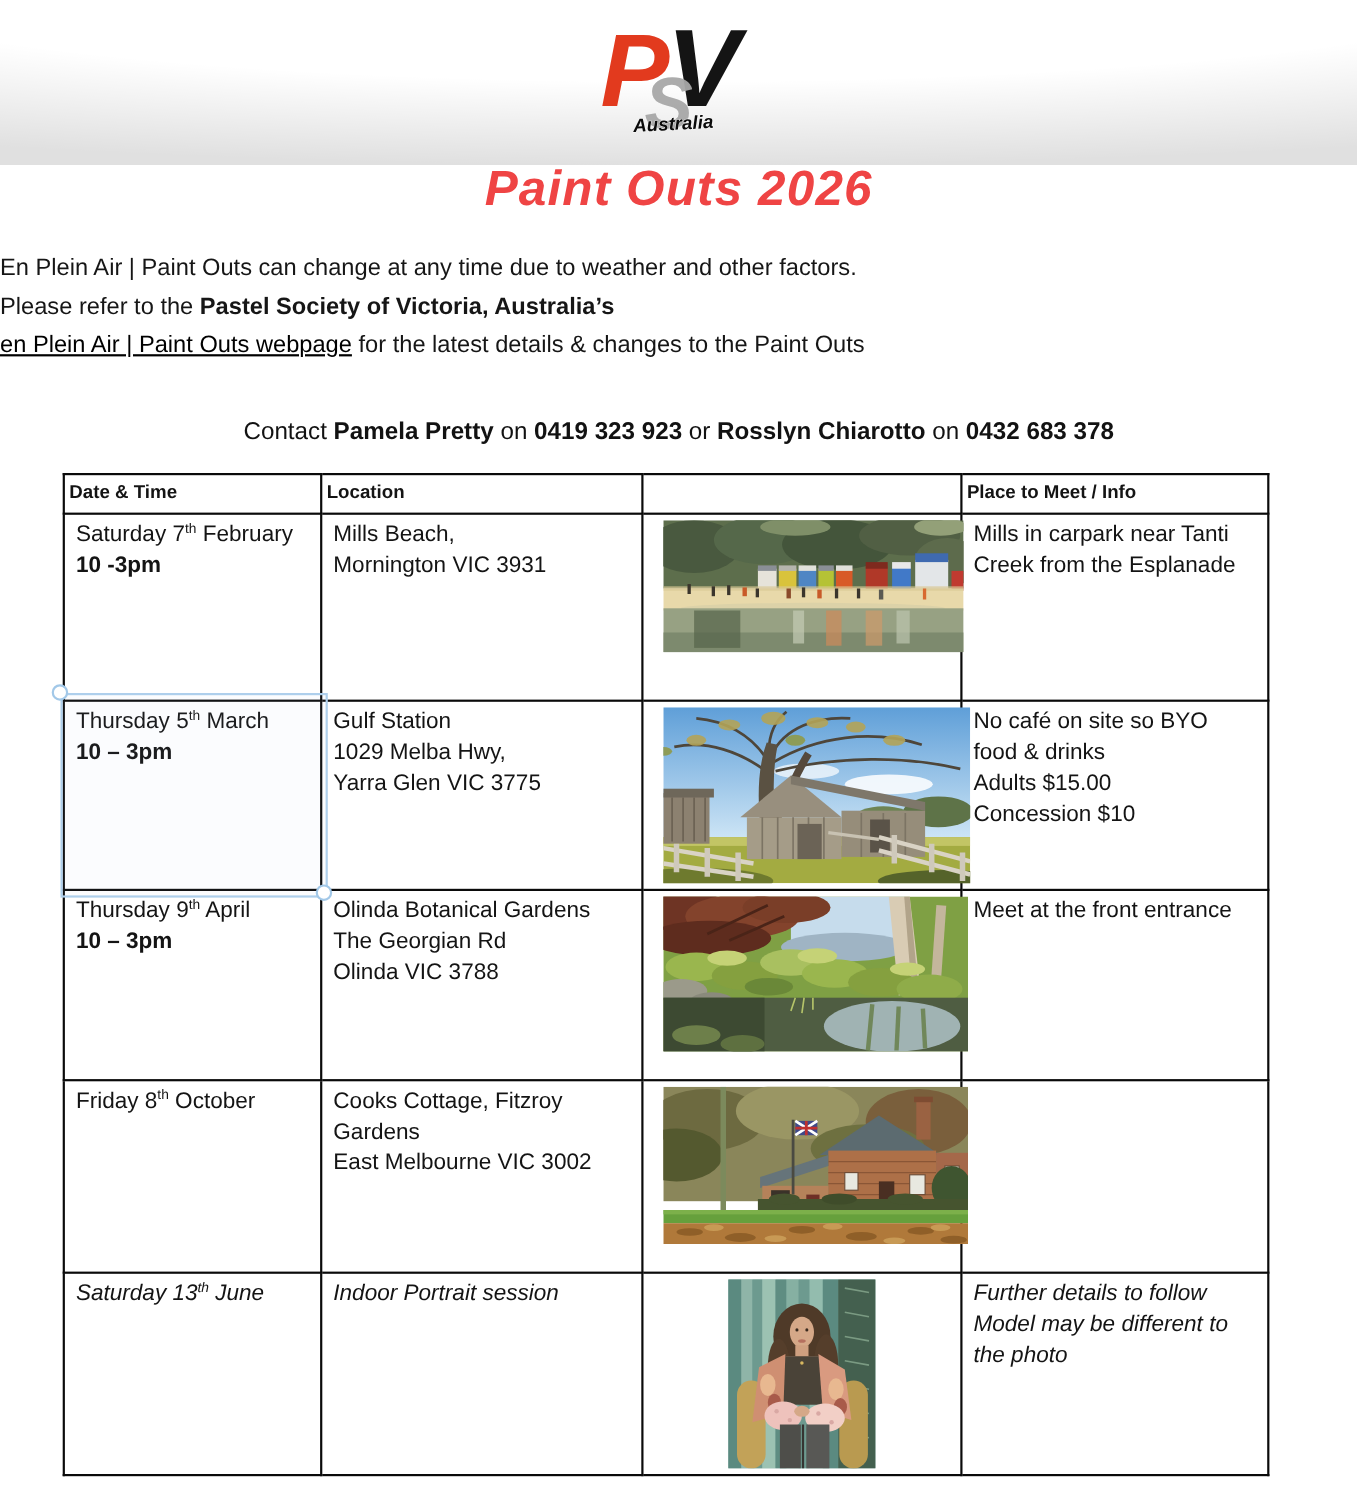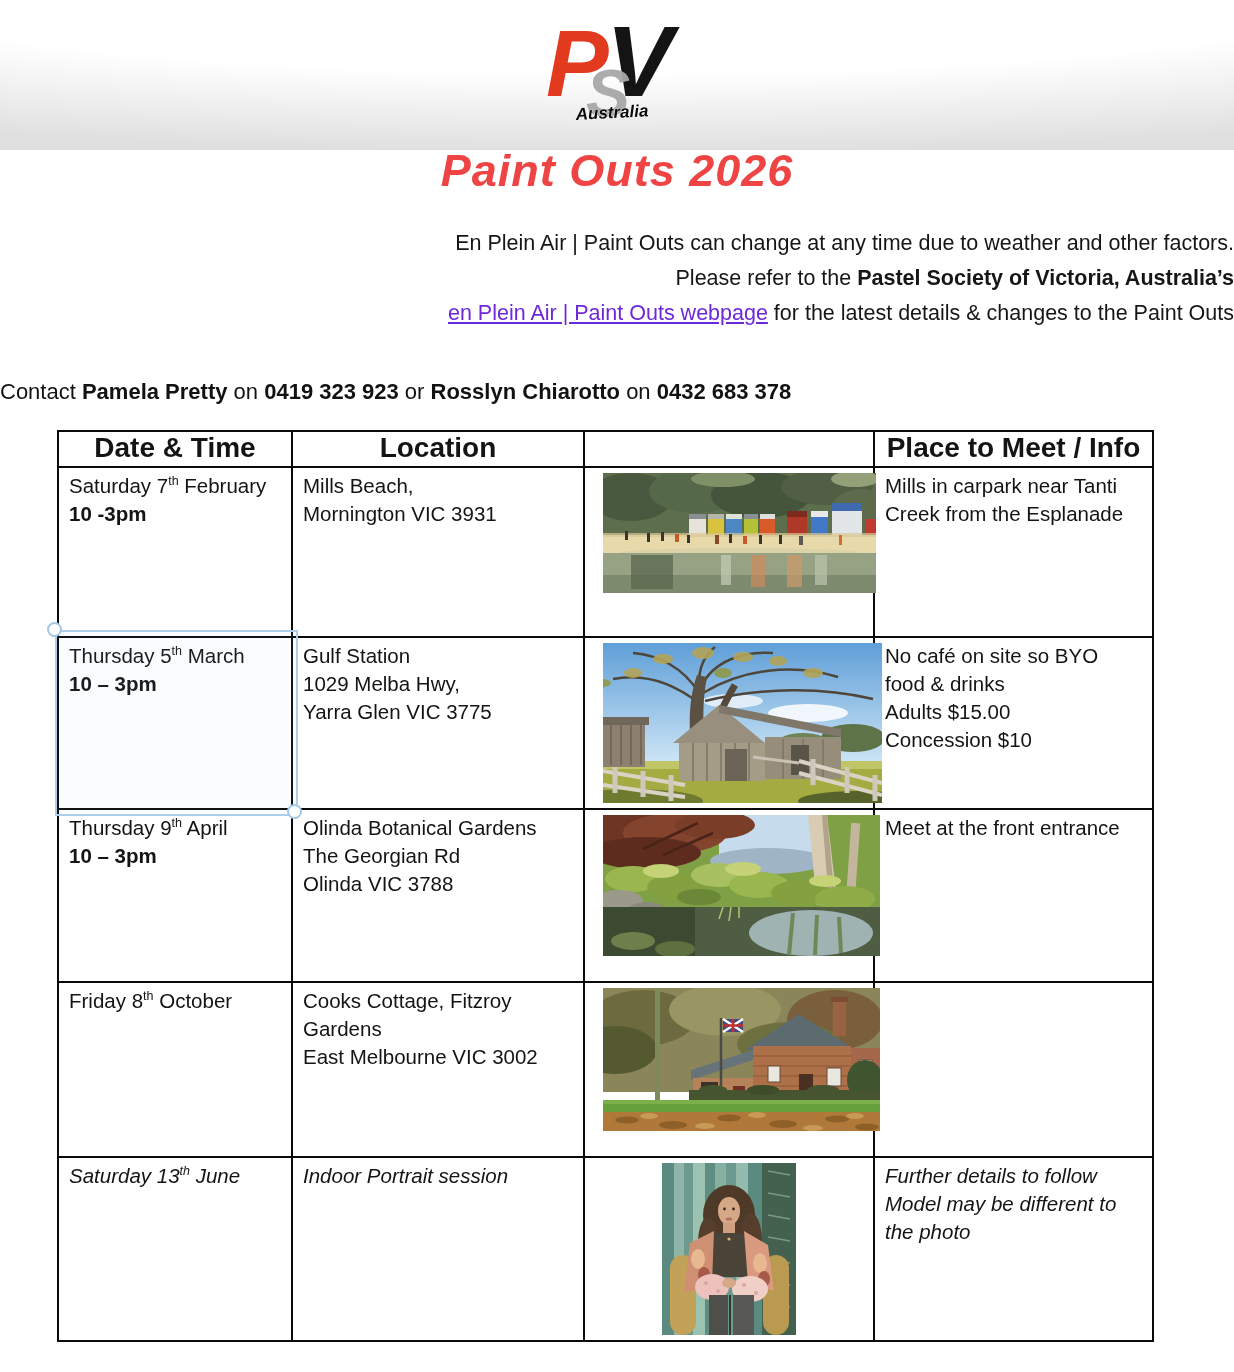--- a/index.html
+++ b/index.html
@@ -3,30 +3,30 @@
 <meta charset="utf-8">
 <style>
   html,body{margin:0;padding:0;background:#ffffff;}
   .page{position:relative;width:1234px;height:1372px;background:#ffffff;overflow:hidden;
         font-family:"Liberation Sans","DejaVu Sans",sans-serif;color:#121212;}
   .top-shade{position:absolute;top:0;left:0;right:0;height:150px;pointer-events:none;
         background:radial-gradient(115% 170px at 50% -20px, rgba(255,255,255,0) 55%, rgba(0,0,0,0.12) 100%);}
   .logo{position:absolute;top:4px;left:50%;transform:translateX(-50%);width:150px;height:138px;}
   .title{position:absolute;top:144px;left:0;width:100%;text-align:center;
          font-size:45px;line-height:54px;font-weight:700;font-style:italic;letter-spacing:1px;color:#ef4444;}
-  .intro{position:absolute;top:226px;left:0;width:100%;text-align:right;
+  .intro{position:absolute;top:226px;left:0;width:100%;text-align:left;
          font-size:21.5px;line-height:35px;color:#161616;}
   .intro .b{font-weight:700;}
-  .link{color:#6d28d9;text-decoration:underline;cursor:pointer;}
-  .contact{position:absolute;top:379px;left:0;width:100%;text-align:left;font-size:22px;color:#121212;}
+  .link{color:#000000;text-decoration:underline;cursor:pointer;}
+  .contact{position:absolute;top:379px;left:0;width:100%;text-align:center;font-size:22px;color:#121212;}
   .contact .b{font-weight:700;}
   table.sched{position:absolute;top:430px;left:57px;width:1095px;border-collapse:collapse;table-layout:fixed;}
   .sched th,.sched td{border:2px solid #0a0a0a;vertical-align:top;padding:4px 10px;
          font-size:20.5px;line-height:28px;color:#141414;}
-  .sched th{text-align:center;font-weight:700;height:30px;padding:2px 4px;font-size:28px;}
+  .sched th{text-align:left;font-weight:700;height:30px;padding:2px 4px;font-size:17px;}
   .pre{white-space:pre-line;margin-left:17px;}
   .time{font-weight:700;}
   sup.ord{font-size:12.5px;vertical-align:super;line-height:0;}
   .photo-cell{padding:3px 4px;}
   .photo{display:block;margin:1px 4px 1px 8px;}
   .photo.portrait{margin:1px auto;}
   
   .sel-rect{position:absolute;left:55px;top:630px;width:239px;height:182px;z-index:6;
         border:2.5px solid #aecfec;background:rgba(170,205,235,0.05);pointer-events:none;}
   .sel-handle{position:absolute;width:11px;height:11px;border-radius:50%;z-index:7;

